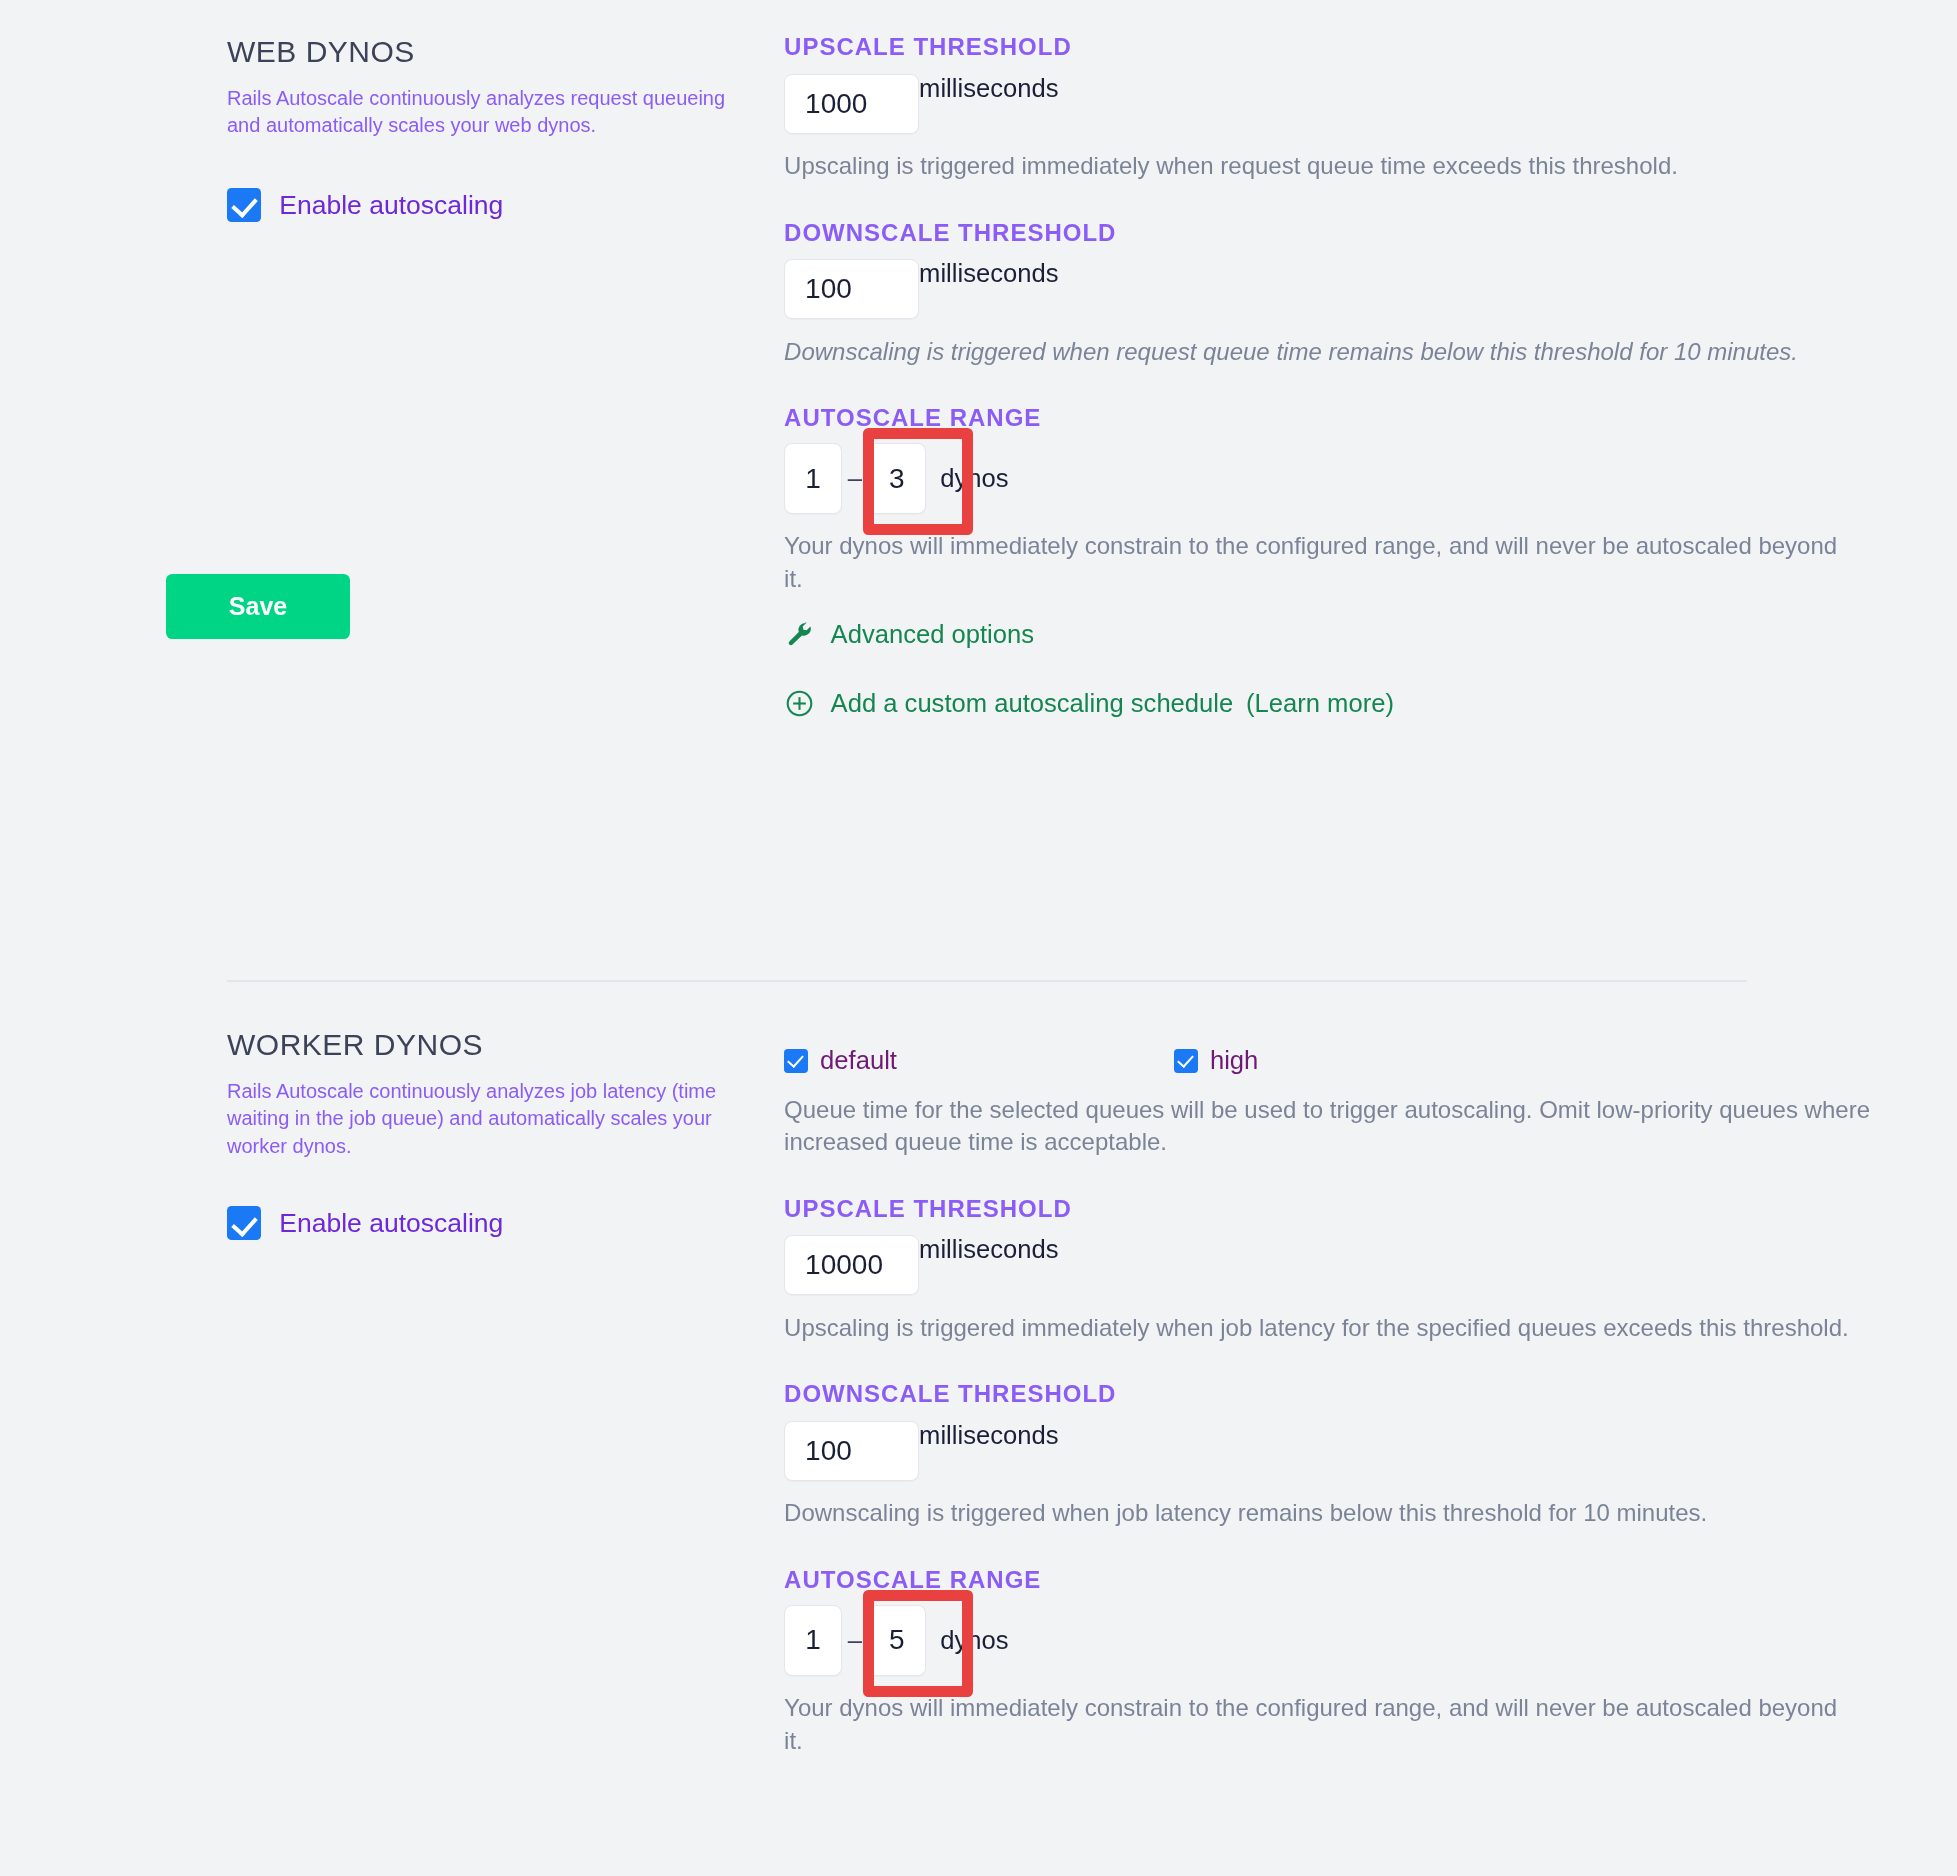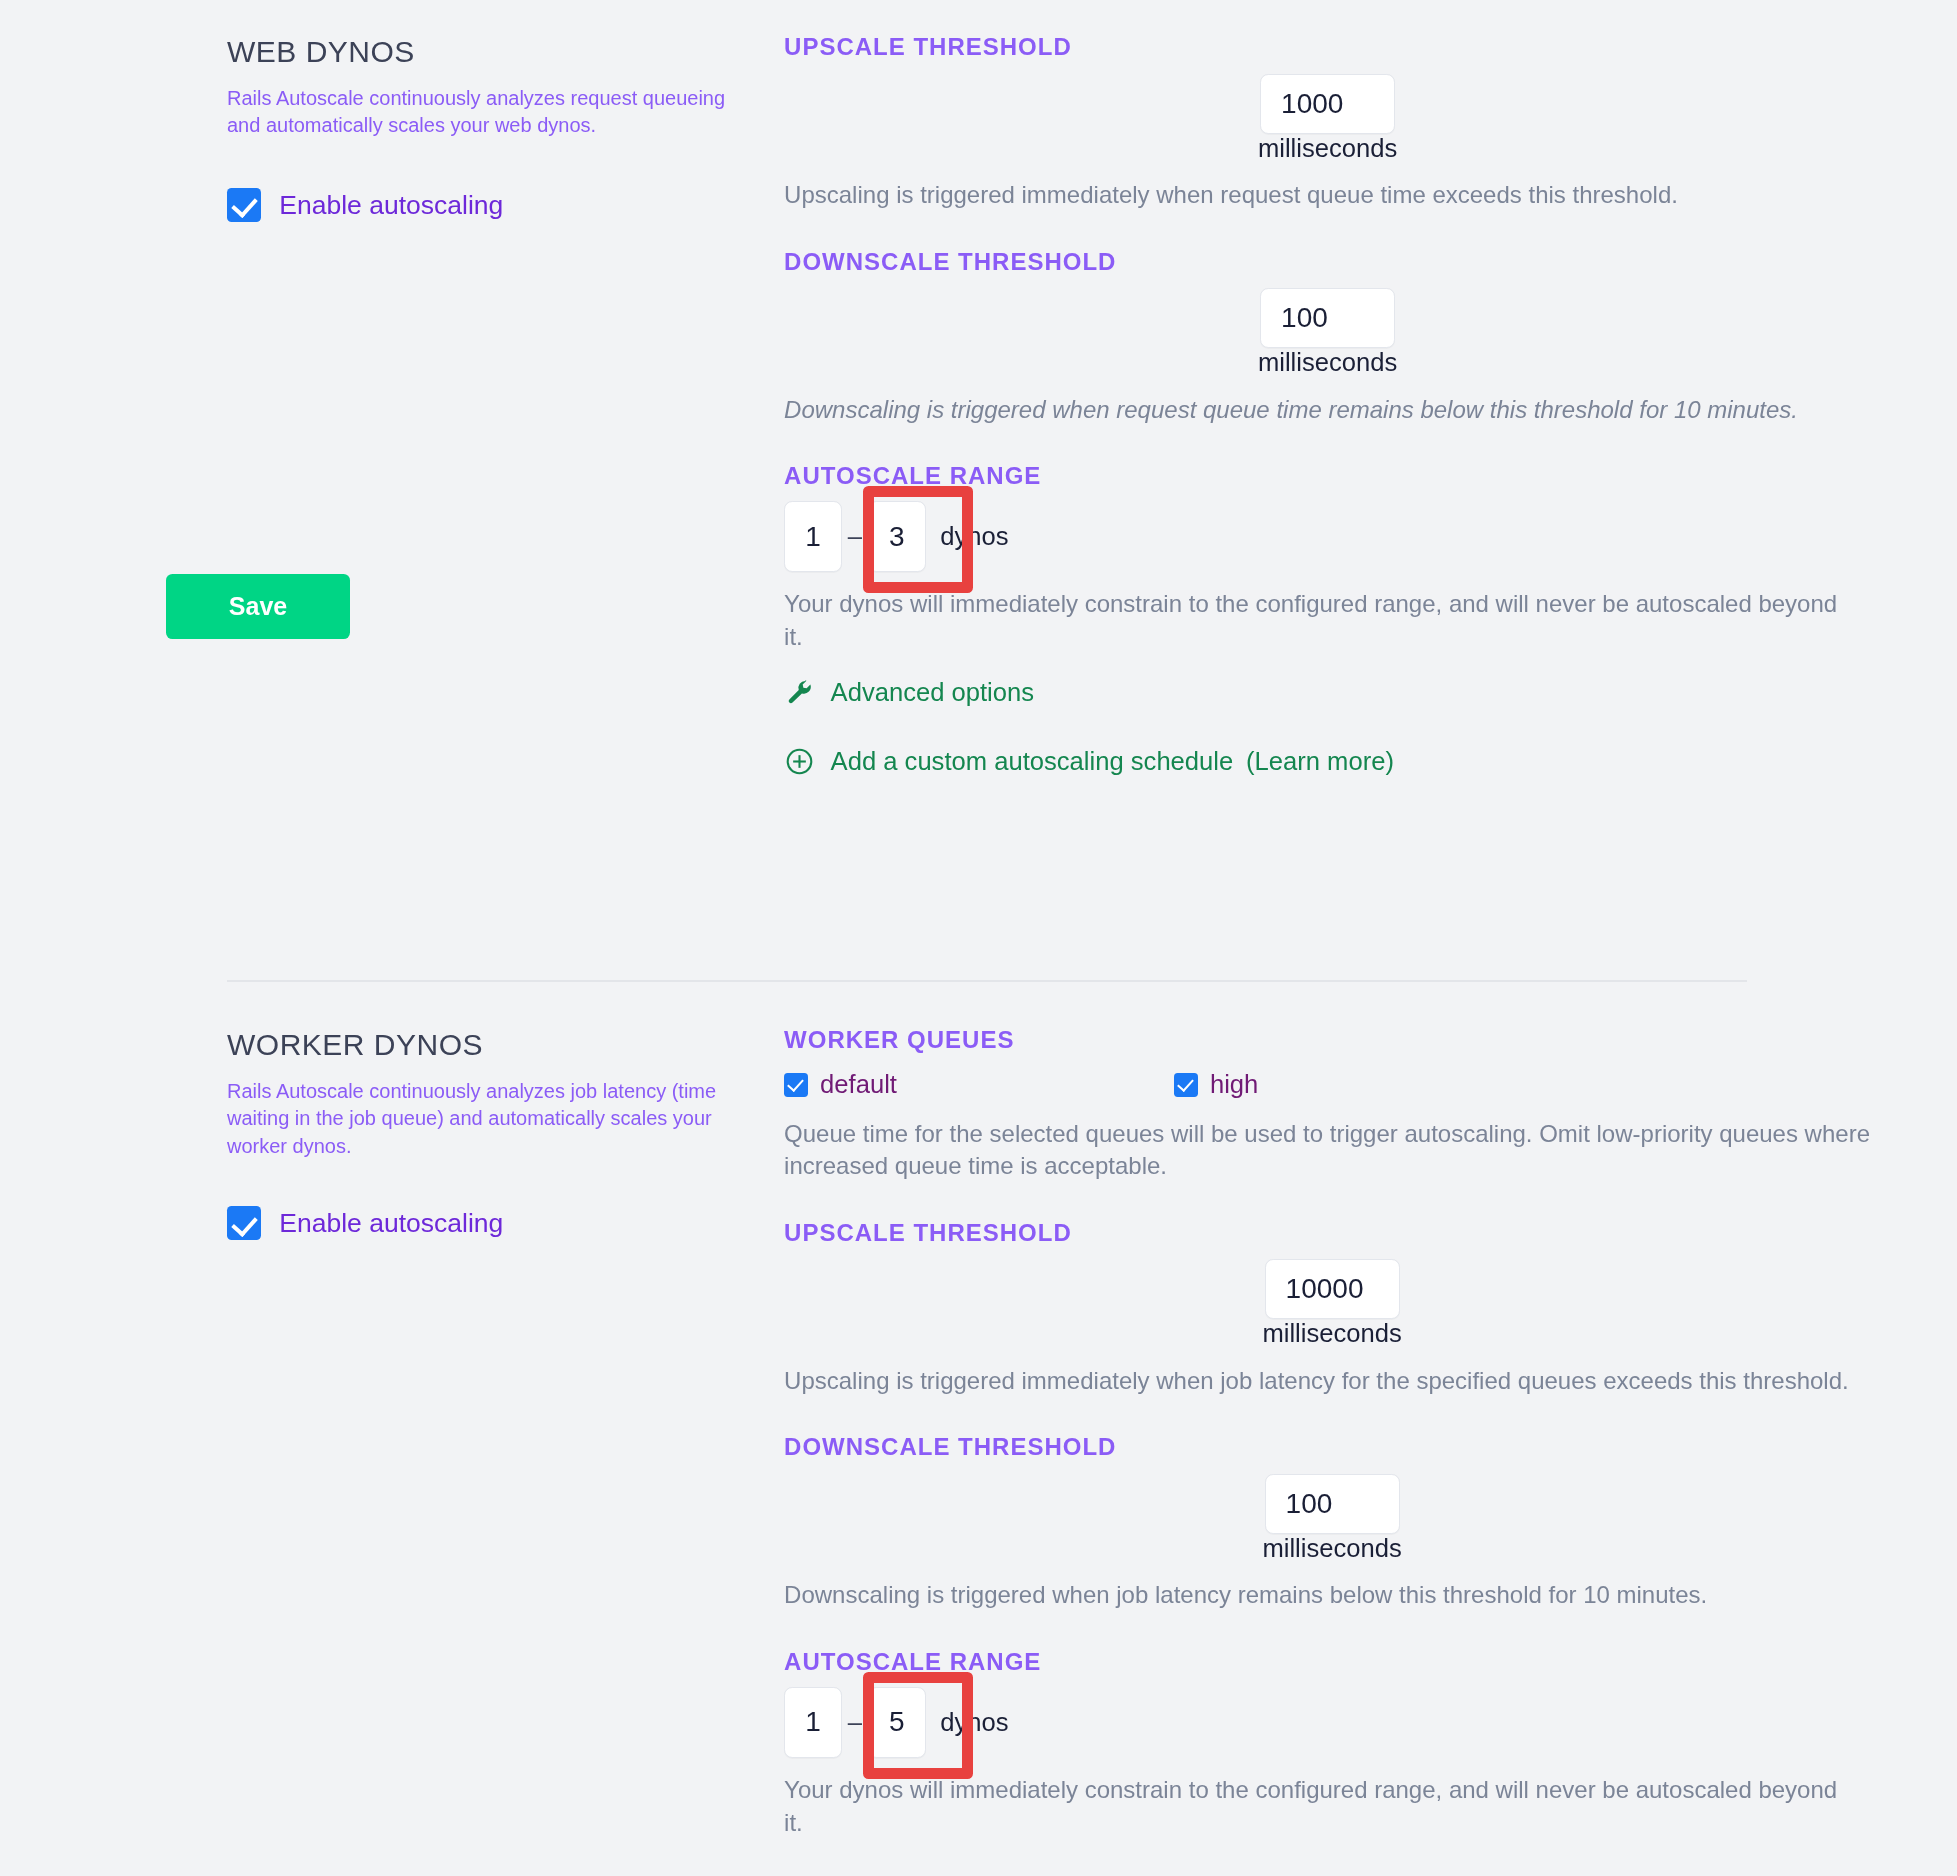--- a/index.html
+++ b/index.html
@@ -99,23 +99,22 @@
   .field-label {
     font-size: 24px;
     font-weight: bold;
     color: #8b5cf6;
     letter-spacing: 1px;
     line-height: 1;
   }
 
   .input-row {
     display: flex;
-    align-items: center;
+    align-items: flex-start;
     margin-top: 14.6px;
-    flex-direction: column;
   }
 
   .num-input {
     width: 135px;
     height: 60px;
     border: 0.9px solid #e3e6ec;
     border-radius: 8.2px;
     background: #ffffff;
     font-family: "Liberation Sans", sans-serif;
     font-size: 28px;
@@ -338,21 +337,20 @@
 
       <div class="enable-row" style="margin-top:46px;">
         <span class="cbx"></span>
         <span class="cbx-label">Enable autoscaling</span>
       </div>
     </div>
 
     <div class="col-right">
 
       <div>
-        <div class="field-label">WORKER QUEUES</div>
         <div class="queue-row">
           <span class="queue-item">
             <span class="cbx-sm"></span>
             <span class="queue-label">default</span>
           </span>
           <span class="queue-item second">
             <span class="cbx-sm"></span>
             <span class="queue-label">high</span>
           </span>
         </div>

